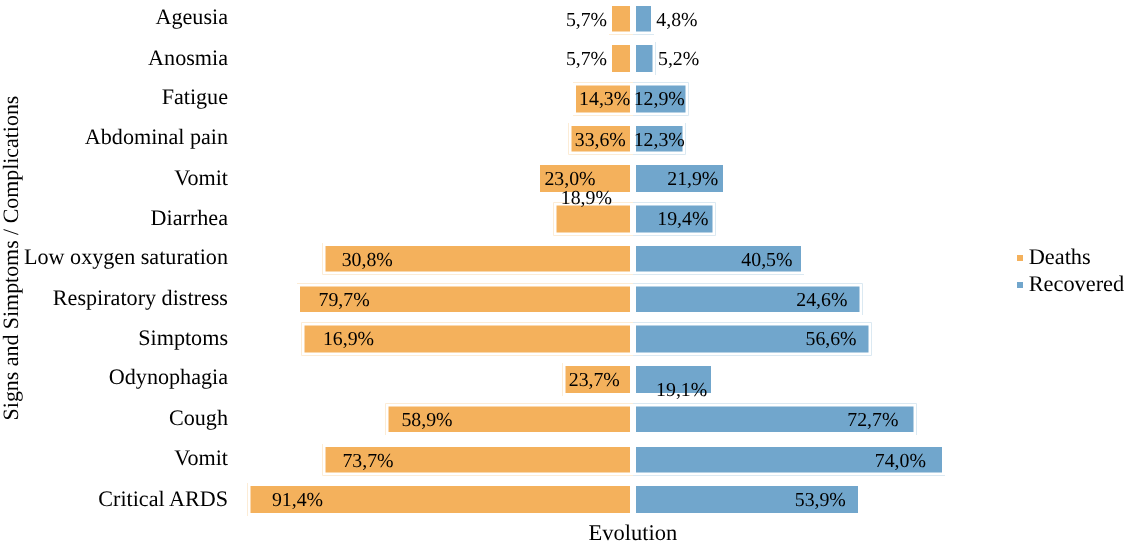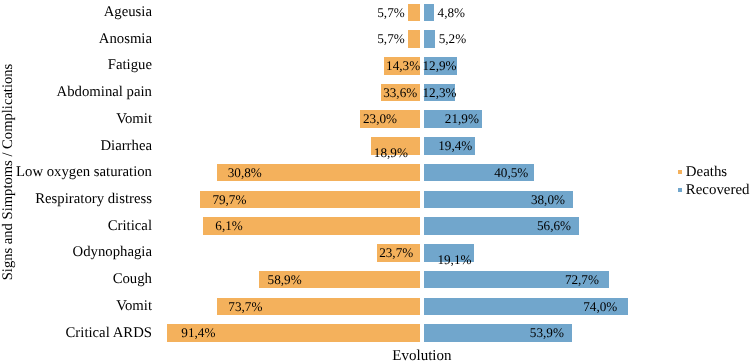--- a/index.html
+++ b/index.html
@@ -47,21 +47,21 @@
 
   <div id="category-axis">
     <div class="cat-label" style="top:-1.01px;width:152px">Ageusia</div>
     <div class="cat-label" style="top:25.71px;width:152px">Anosmia</div>
     <div class="cat-label" style="top:52.43px;width:152px">Fatigue</div>
     <div class="cat-label" style="top:79.15px;width:152px">Abdominal pain</div>
     <div class="cat-label" style="top:105.87px;width:152px">Vomit</div>
     <div class="cat-label" style="top:132.59px;width:152px">Diarrhea</div>
     <div class="cat-label" style="top:159.31px;width:152px">Low oxygen saturation</div>
     <div class="cat-label" style="top:186.03px;width:152px">Respiratory distress</div>
-    <div class="cat-label" style="top:212.75px;width:152px">Critical</div>
+    <div class="cat-label" style="top:212.75px;width:152px">Simptoms</div>
     <div class="cat-label" style="top:239.47px;width:152px">Odynophagia</div>
     <div class="cat-label" style="top:266.19px;width:152px">Cough</div>
     <div class="cat-label" style="top:292.91px;width:152px">Vomit</div>
     <div class="cat-label" style="top:319.63px;width:152px">Critical ARDS</div>
   </div>
 
   <div id="plot-area">
     <div class="series">
       <div class="bar bar-deaths" style="left:406.23px;top:1.60px;width:16.02px"></div>
       <div class="bar bar-deaths" style="left:406.23px;top:28.32px;width:16.02px"></div>
@@ -91,38 +91,38 @@
       <div class="bar bar-recovered" style="left:422.25px;top:268.80px;width:188.55px"></div>
       <div class="bar bar-recovered" style="left:422.25px;top:295.52px;width:207.94px"></div>
       <div class="bar bar-recovered" style="left:422.25px;top:322.24px;width:151.46px"></div>
     </div>
     <div class="series">
       <div class="value-label" style="left:377.26px;top:1.60px">5,7%</div>
       <div class="value-label" style="left:377.26px;top:28.32px">5,7%</div>
       <div class="value-label" style="left:386.08px;top:55.04px">14,3%</div>
       <div class="value-label" style="left:383.16px;top:81.76px">33,6%</div>
       <div class="value-label" style="left:362.97px;top:108.48px">23,0%</div>
-      <div class="value-label" style="left:373.86px;top:142px">18,9%</div>
+      <div class="value-label" style="left:373.86px;top:121px">18,9%</div>
       <div class="value-label" style="left:227.78px;top:161.92px">30,8%</div>
       <div class="value-label" style="left:212.38px;top:188.64px">79,7%</div>
-      <div class="value-label" style="left:215.30px;top:215.36px">6,1%</div>
+      <div class="value-label" style="left:215.30px;top:215.36px">16,9%</div>
       <div class="value-label" style="left:379.17px;top:242.08px">23,7%</div>
       <div class="value-label" style="left:267.62px;top:268.80px">58,9%</div>
       <div class="value-label" style="left:228.31px;top:295.52px">73,7%</div>
       <div class="value-label" style="left:181.30px;top:322.24px">91,4%</div>
     </div>
     <div class="series">
       <div class="value-label" style="left:437.54px;top:1.60px">4,8%</div>
       <div class="value-label" style="left:438.66px;top:28.32px">5,2%</div>
       <div class="value-label" style="left:422.45px;top:55.04px">12,9%</div>
       <div class="value-label" style="left:422.45px;top:81.76px">12,3%</div>
       <div class="value-label" style="left:444.84px;top:108.48px">21,9%</div>
       <div class="value-label" style="left:438.20px;top:135.20px">19,4%</div>
       <div class="value-label" style="left:494.24px;top:161.92px">40,5%</div>
-      <div class="value-label" style="left:530.90px;top:188.64px">38,0%</div>
+      <div class="value-label" style="left:530.90px;top:188.64px">24,6%</div>
       <div class="value-label" style="left:537.01px;top:215.36px">56,6%</div>
       <div class="value-label" style="left:437.41px;top:249px">19,1%</div>
       <div class="value-label" style="left:564.89px;top:268.80px">72,7%</div>
       <div class="value-label" style="left:583.22px;top:295.52px">74,0%</div>
       <div class="value-label" style="left:529.83px;top:322.24px">53,9%</div>
     </div>
   </div>
 
   <div id="x-axis-title">Evolution</div>
 

